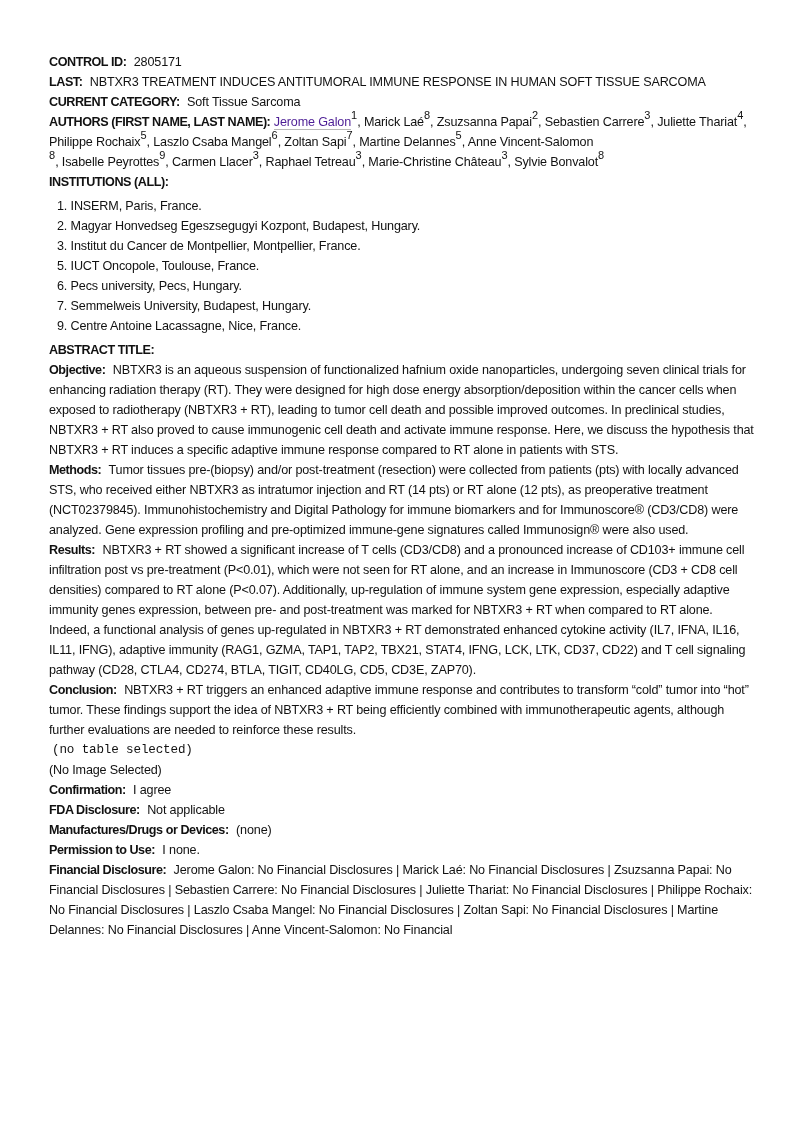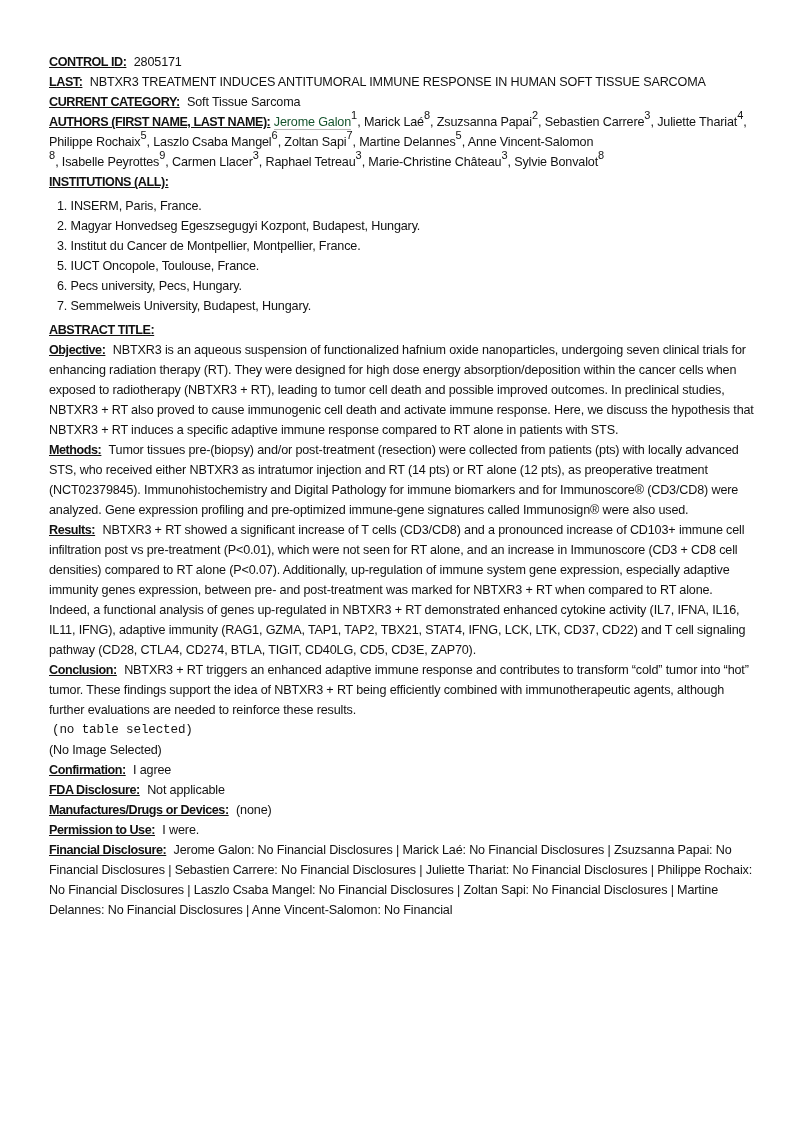--- a/index.html
+++ b/index.html
@@ -21,25 +21,24 @@
       top: 52px;
       width: 705px;
       font-size: 12.6px;
       line-height: 20px;
       letter-spacing: -0.15px;
     }
     .row { margin: 0; }
     .lbl {
       font-weight: bold;
       letter-spacing: -0.45px;
-      text-decoration: underline;
     }
     .sp { display: inline-block; width: 4px; }
     .author-link {
-      color: #14532d;
+      color: #4c1d95;
       text-decoration: none;
       border-bottom: 1px solid #b8b8b8;
       cursor: pointer;
     }
     sup {
       font-size: 11px;
       line-height: 0;
       vertical-align: 7px;
       letter-spacing: 0;
     }
@@ -82,20 +81,21 @@
   <p class="row">
     <span class="lbl">INSTITUTIONS (ALL):</span>
   </p>
   <ul class="inst-list">
     <li>1. INSERM, Paris, France.</li>
     <li>2. Magyar Honvedseg Egeszsegugyi Kozpont, Budapest, Hungary.</li>
     <li>3. Institut du Cancer de Montpellier, Montpellier, France.</li>
     <li>5. IUCT Oncopole, Toulouse, France.</li>
     <li>6. Pecs university, Pecs, Hungary.</li>
     <li>7. Semmelweis University, Budapest, Hungary.</li>
+    <li>9. Centre Antoine Lacassagne, Nice, France.</li>
   </ul>
 
   <p class="row">
     <span class="lbl">ABSTRACT TITLE:</span>
   </p>
 
   <p class="row">
     <span class="lbl">Objective:</span><span class="sp"></span>
     <span>NBTXR3 is an aqueous suspension of functionalized hafnium oxide nanoparticles, undergoing seven clinical trials for enhancing radiation therapy (RT). They were designed for high dose energy absorption/deposition within the cancer cells when exposed to radiotherapy (NBTXR3 + RT), leading to tumor cell death and possible improved outcomes. In preclinical studies, NBTXR3 + RT also proved to cause immunogenic cell death and activate immune response. Here, we discuss the hypothesis that NBTXR3 + RT induces a specific adaptive immune response compared to RT alone in patients with STS.</span>
   </p>
@@ -128,21 +128,21 @@
     <span>Not applicable</span>
   </p>
 
   <p class="row">
     <span class="lbl">Manufactures/Drugs or Devices:</span><span class="sp"></span>
     <span>(none)</span>
   </p>
 
   <p class="row">
     <span class="lbl">Permission to Use:</span><span class="sp"></span>
-    <span>I were.</span>
+    <span>I none.</span>
   </p>
 
   <p class="row">
     <span class="lbl">Financial Disclosure:</span><span class="sp"></span>
     <span>Jerome Galon: No Financial Disclosures | Marick Laé: No Financial Disclosures | Zsuzsanna Papai: No Financial Disclosures | Sebastien Carrere: No Financial Disclosures | Juliette Thariat: No Financial Disclosures | Philippe Rochaix: No Financial Disclosures | Laszlo Csaba Mangel: No Financial Disclosures | Zoltan Sapi: No Financial Disclosures | Martine Delannes: No Financial Disclosures | Anne Vincent-Salomon: No Financial</span>
   </p>
 
 </div>
 
 </body></html>

